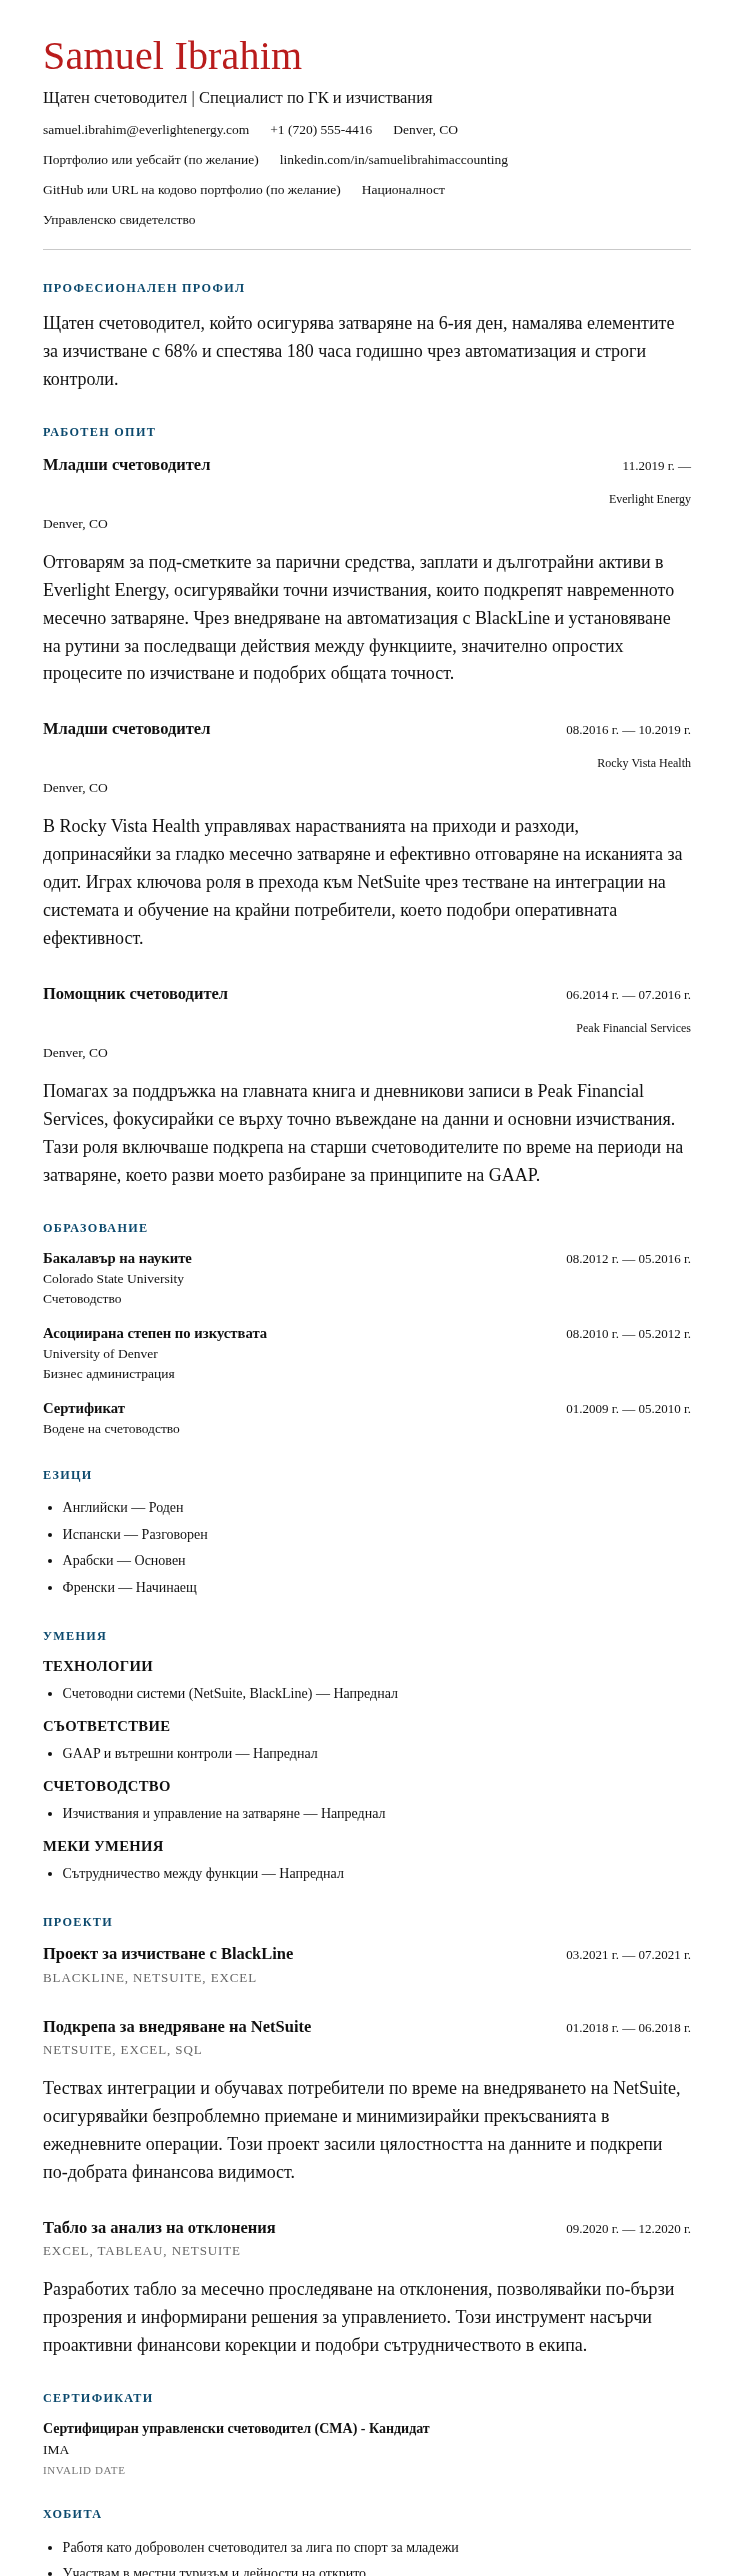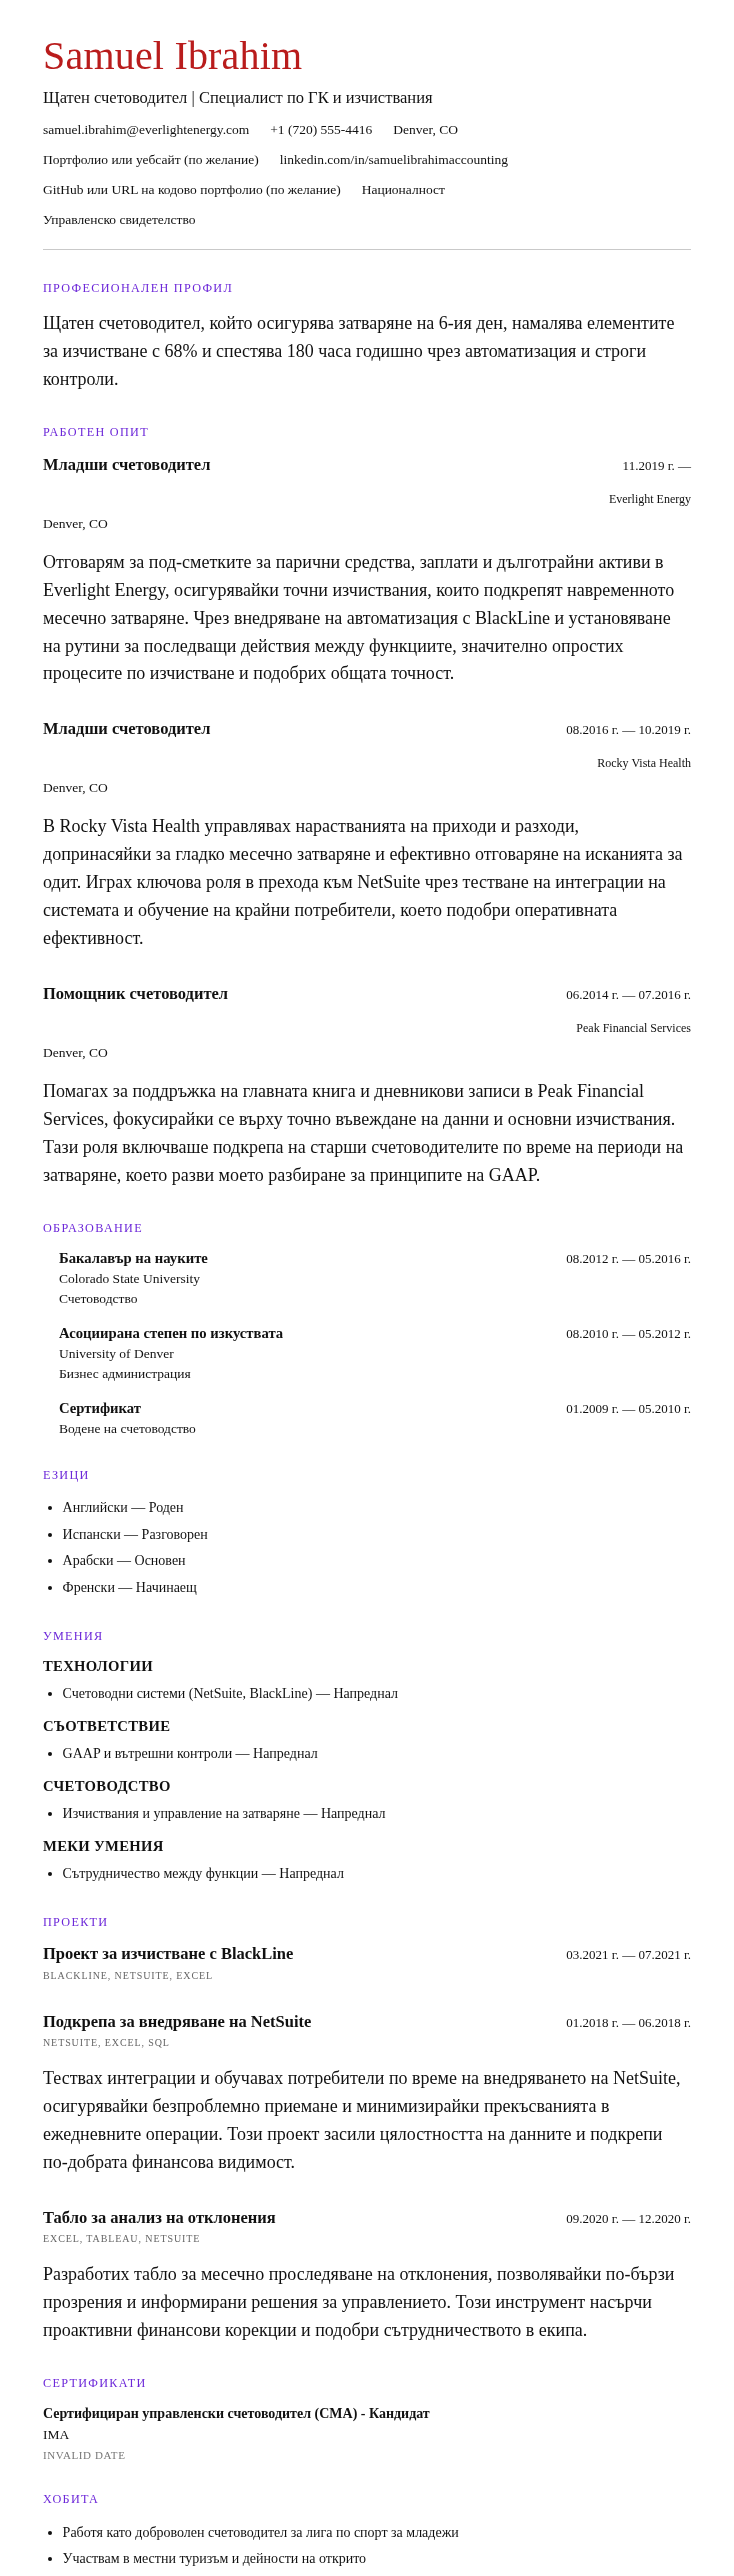--- a/index.html
+++ b/index.html
@@ -16,50 +16,50 @@
 
   
   .name { font-size: 40px; font-weight: 400; letter-spacing: 0.2px; color: #b91c1c; }
   .subtitle { font-size: 16.5px; margin-top: 8.6px; }
   .contact-line { display: flex; flex-wrap: wrap; gap: 21px; margin-top: 14px; font-size: 13.5px; }
   .contact-line span { white-space: nowrap; }
   hr.header-rule { border: none; border-top: 0.6px solid #c9c9c9; margin-top: 21px; }
 
   
   h2.section-heading {
-    font-size: 12.2px; font-weight: 400; letter-spacing: 1.3px;
-    margin-top: 31px; margin-bottom: 14.7px; color: #6d28d9;
+    font-size: 12.2px; font-weight: 700; letter-spacing: 1.3px;
+    margin-top: 31px; margin-bottom: 14.7px; color: #0c4a6e;
   }
 
   
   .entry { margin-bottom: 31px; }
   .entry:last-child { margin-bottom: 0; }
   .entry-head { display: flex; justify-content: space-between; align-items: baseline; }
   .entry-title { font-size: 16.5px; font-weight: 700; }
   .entry-dates { font-size: 13px; white-space: nowrap; padding-left: 12.2px; }
   .entry-company { font-size: 12px; margin-top: 17px; text-align: right; }
   .entry-place { font-size: 13.5px; margin-top: 9.2px; }
   .entry-desc { font-size: 18px; line-height: 1.55; margin-top: 17px; }
 
   
-  .edu-entry { margin-bottom: 18.4px; margin-left: 16px; }
+  .edu-entry { margin-bottom: 18.4px; }
   .edu-entry:last-child { margin-bottom: 0; }
   .edu-title { font-size: 14.7px; font-weight: 700; }
   .edu-school { font-size: 13.5px; margin-top: 3.7px; }
   .edu-field { font-size: 13.5px; margin-top: 3.7px; }
 
   
   .skill-group { margin-bottom: 14.7px; }
   .skill-group-name { font-size: 14.7px; font-weight: 700; margin-bottom: 7.3px; letter-spacing: 0.3px; }
   ul.bullet-list { list-style: disc; padding-left: 19.6px; }
   ul.bullet-list li { font-size: 14px; line-height: 1.5; margin-bottom: 5.5px; }
   ul.bullet-list li:last-child { margin-bottom: 0; }
 
   
-  .entry-tags { font-size: 10px; color: #666666; letter-spacing: 0.9px; margin-top: 5.5px; }
+  .entry-tags { font-size: 13px; color: #666666; letter-spacing: 0.9px; margin-top: 5.5px; }
 
   
   .cert-title { font-size: 14px; font-weight: 700; }
   .cert-issuer { font-size: 13.5px; margin-top: 5.5px; }
   .cert-date { font-size: 11px; color: #777777; letter-spacing: 0.6px; margin-top: 5.5px; }
 
   p, h1, h2, h3 { overflow-wrap: break-word; }
 </style>
 </head>
 <body>

